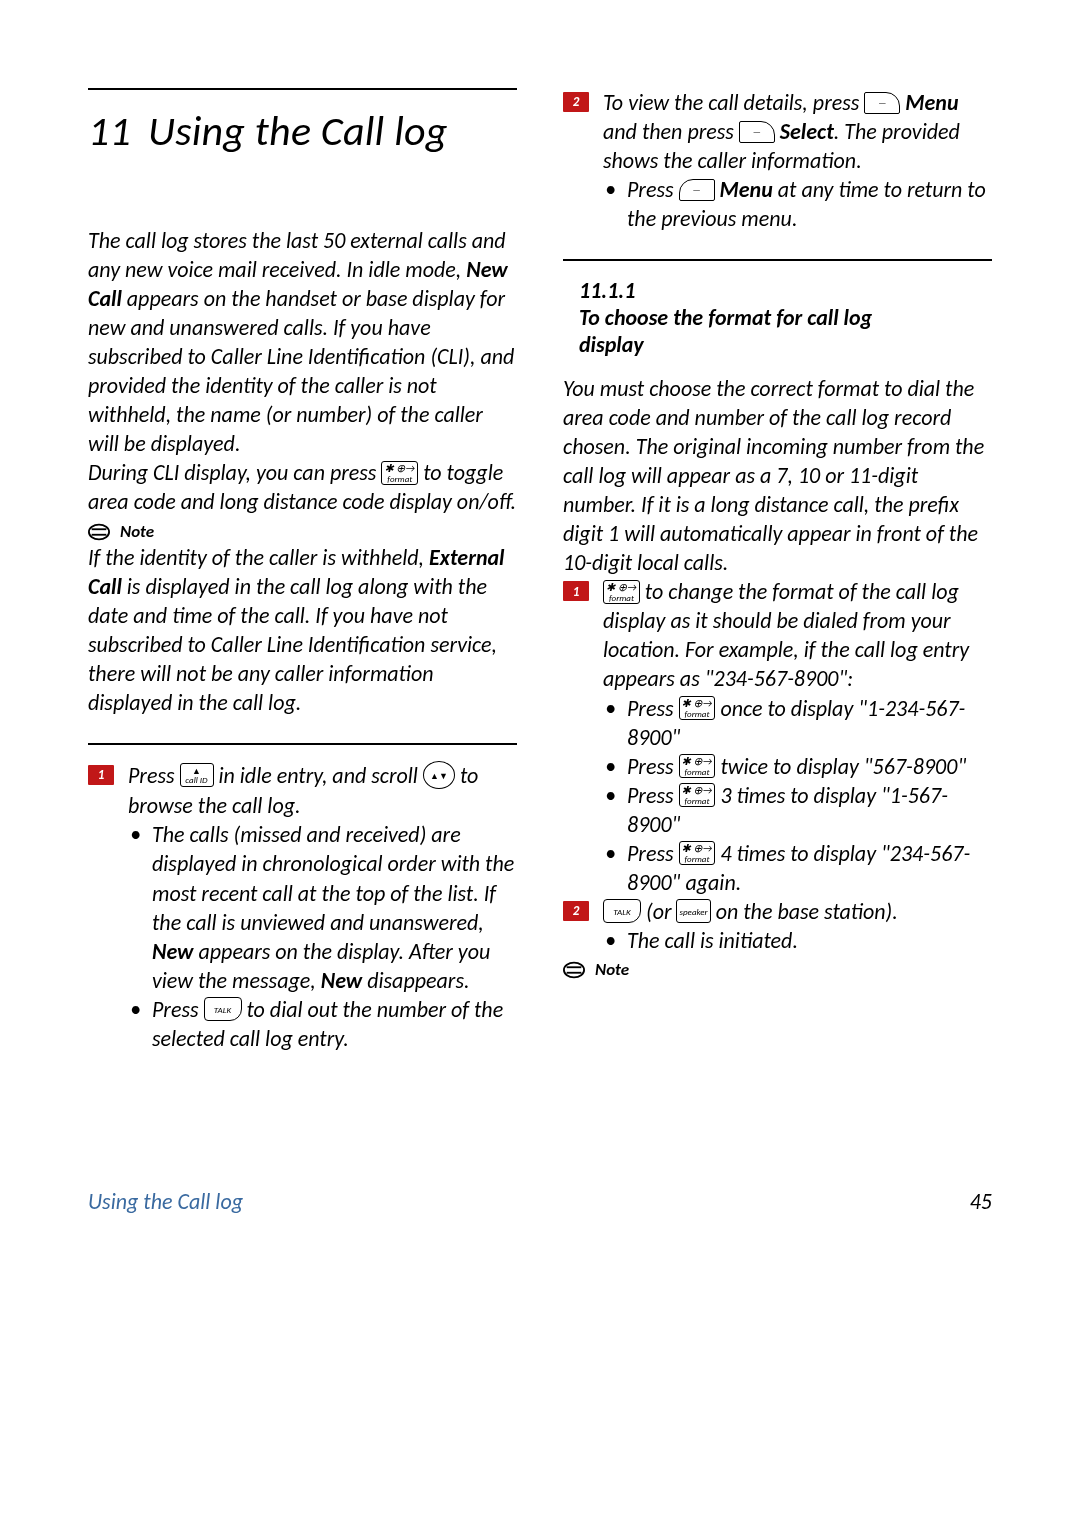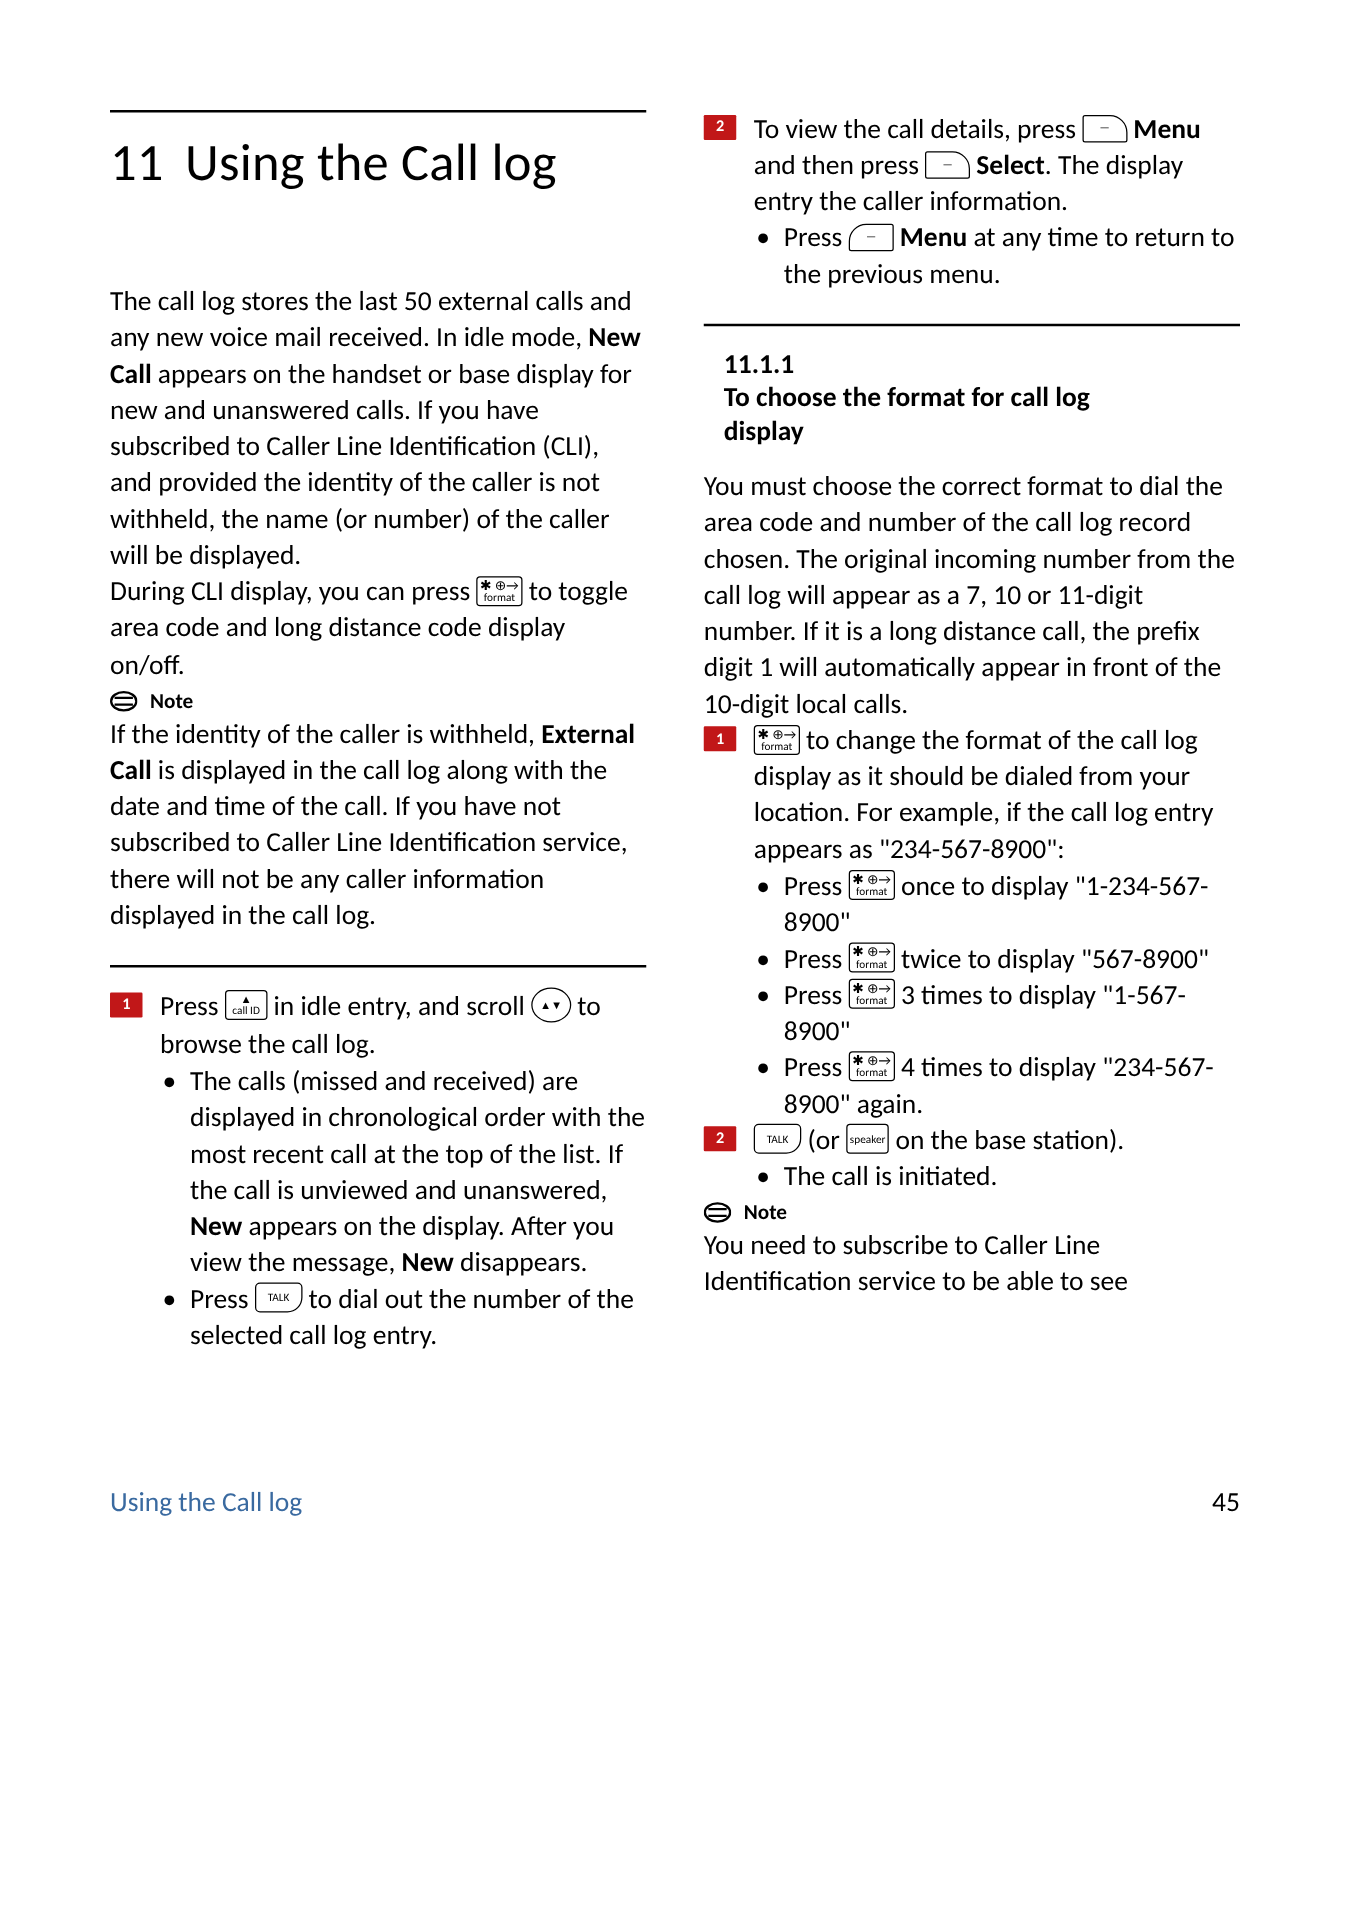--- a/index.html
+++ b/index.html
@@ -9,20 +9,21 @@
     background: #fff;
     font-family: "Gill Sans", "Gill Sans MT", Calibri, "Trebuchet MS", sans-serif;
     color: #000;
   }
   .page {
     width: 1080px;
     height: 1303px;
     position: relative;
     box-sizing: border-box;
     padding: 88px 88px 0 88px;
+    font-style: italic;
   }
   .columns {
     column-count: 2;
     column-gap: 46px;
     column-fill: auto;
     height: 1212px;
   }
   .hr-top {
     border-top: 2px solid #000;
     width: 100%;
@@ -237,21 +238,21 @@
     <div class="step colbreak">
       <div class="step-num">2</div>
       <div class="step-body body">
         <p>
           <span>To view the call details, press </span><span class="key key-soft-l">
               <span>—</span>
             </span>
           <b>Menu</b><span> and then press </span><span class="key key-soft-l">
               <span>—</span>
             </span>
-          <b>Select</b><span>. The display entry the caller information.</span>
+          <b>Select</b><span>. The provided shows the caller information.</span>
         </p>
         <ul class="bullets">
           <li>
             <span>Press </span><span class="key key-soft-r">
                 <span>—</span>
               </span>
             <b>Menu</b><span> at any time to return to the previous menu.</span>
           </li>
         </ul>
       </div>
@@ -324,23 +325,20 @@
     </div>
 
     <div class="note-row">
       <svg class="note-icon" viewBox="0 0 24 24">
           <ellipse cx="12" cy="12" rx="11" ry="8" fill="none" stroke="#000" stroke-width="2"></ellipse>
           <line x1="4" y1="9" x2="20" y2="9" stroke="#000" stroke-width="2"></line>
           <line x1="4" y1="15" x2="20" y2="15" stroke="#000" stroke-width="2"></line>
         </svg>
       <span class="note-label">Note</span>
     </div>
-    <div class="body">
-      <p>You need to subscribe to Caller Line Identification service to be able to see</p>
-    </div>
 
   </div>
 
   <div class="footer">
     <span class="footer-title">Using the Call log</span>
     <span class="footer-page">45</span>
   </div>
 </div>
 
 </body></html>

